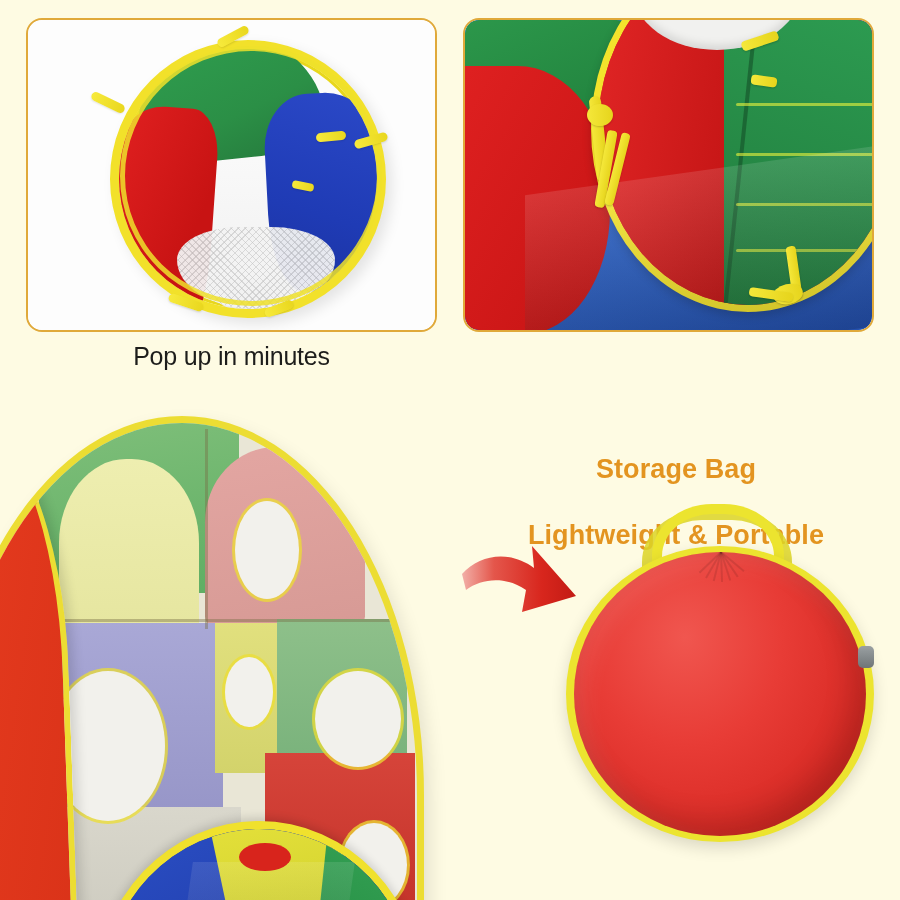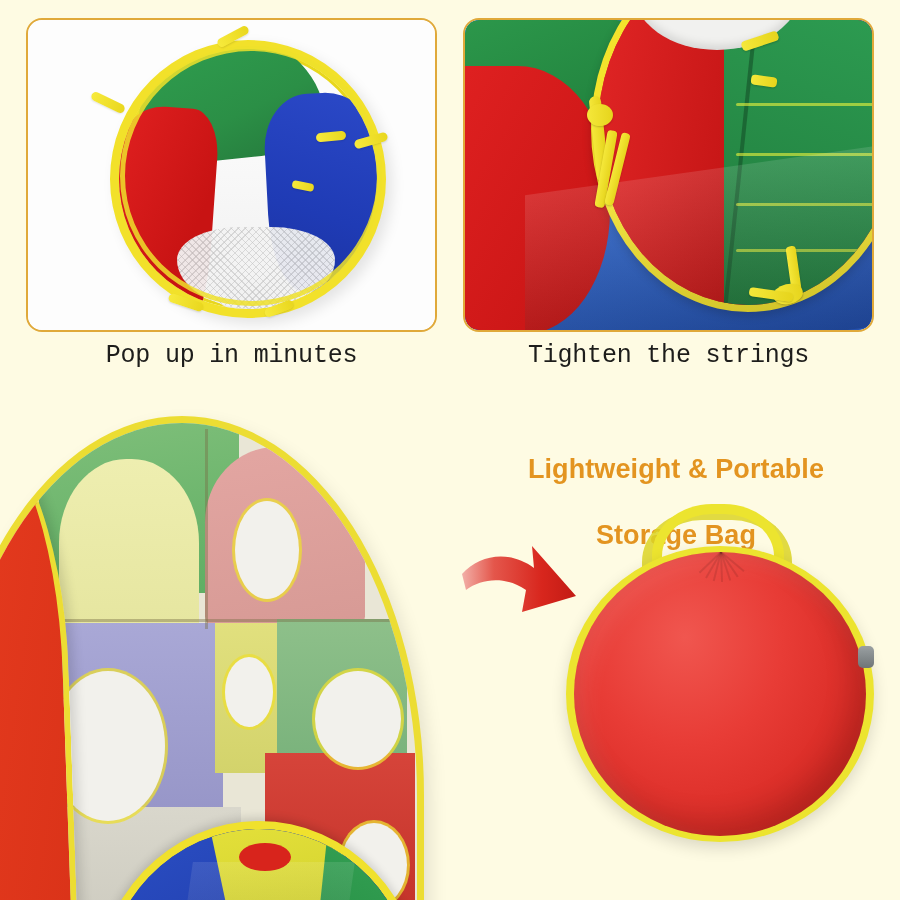--- a/index.html
+++ b/index.html
@@ -43,21 +43,21 @@
   }
 
   .caption {
     position: absolute;
     top: 338px;
     height: 36px;
     line-height: 36px;
     text-align: center;
     font-size: 25px;
     color: #1d1d1b;
-    font-family: Liberation Mono, monospace;
+    font-family: Liberation Sans, sans-serif;
     letter-spacing: -0.2px;
     white-space: nowrap;
   }
   #caption-left  { left: 26px;  width: 411px; }
   #caption-right { left: 463px; width: 411px; }
 
   
   .scene1 { position:absolute; inset:0; background:#fdfdfd; }
   .s1-ring {
     position: absolute;
@@ -374,21 +374,20 @@
         <div class="s2-string" style="left:136px;top:110px;width:10px;height:78px;transform:rotate(10deg);"></div>
         <div class="s2-string" style="left:148px;top:112px;width:9px;height:74px;transform:rotate(14deg);"></div>
         <div class="s2-string" style="left:324px;top:226px;width:10px;height:52px;transform:rotate(-8deg);"></div>
         <div class="s2-string" style="left:308px;top:264px;width:30px;height:20px;border-radius:50%;transform:rotate(-12deg);"></div>
         <div class="s2-string" style="left:284px;top:270px;width:44px;height:9px;transform:rotate(8deg);"></div>
         <div class="s2-string" style="left:276px;top:16px;width:38px;height:10px;transform:rotate(-18deg);"></div>
         <div class="s2-string" style="left:286px;top:56px;width:26px;height:10px;transform:rotate(8deg);"></div>
       </div>
     </div>
   </div>
-  <div class="caption" id="caption-right">Tighten the strings</div>
 
   <div id="tent-photo">
     <div class="tent-dome">
 
       <div class="tp" style="left:92px;top:0px;width:200px;height:170px;background:linear-gradient(170deg,#7fbf7a,#5fae63);"></div>
       <div class="tp tp-mesh" style="left:112px;top:36px;width:140px;height:210px;background:linear-gradient(180deg,#eeeeb0,#e4e49c);border-radius:48% 48% 12% 12% / 40% 40% 8% 8%;"></div>
       <div class="tp tp-mesh" style="left:258px;top:24px;width:160px;height:180px;background:linear-gradient(170deg,#e3a6a2,#d79a95);border-radius:44% 20% 6% 6% / 42% 26% 6% 6%;"></div>
       <div class="tp tp-mesh" style="left:100px;top:200px;width:176px;height:190px;background:linear-gradient(180deg,#a9a8d6,#9796c8);"></div>
       <div class="tp tp-mesh" style="left:268px;top:200px;width:96px;height:150px;background:linear-gradient(180deg,#e1e07e,#d3d36b);"></div>
       <div class="tp tp-mesh" style="left:330px;top:196px;width:130px;height:170px;background:linear-gradient(180deg,#8ec08a,#76b079);"></div>
@@ -416,22 +415,22 @@
         <div class="tf-shade"></div>
         <div class="dot-red" style="left:136px;top:14px;width:52px;height:28px;"></div>
 
       </div>
     </div>
   </div>
 
   <div id="storage-block">
 
     <div id="storage-heading">
+      <div>Storage Bag</div>
       <div>Lightweight &amp; Portable</div>
-      <div>Storage Bag</div>
     </div>
 
     <div id="arrow-wrap">
       <svg width="120" height="96" viewBox="0 0 120 96">
         <defs>
           <linearGradient id="argrad" x1="0" y1="0" x2="1" y2="0">
             <stop offset="0%" stop-color="#f2b0a8"></stop>
             <stop offset="28%" stop-color="#e4564b"></stop>
             <stop offset="70%" stop-color="#d8261d"></stop>
             <stop offset="100%" stop-color="#c21b14"></stop>

